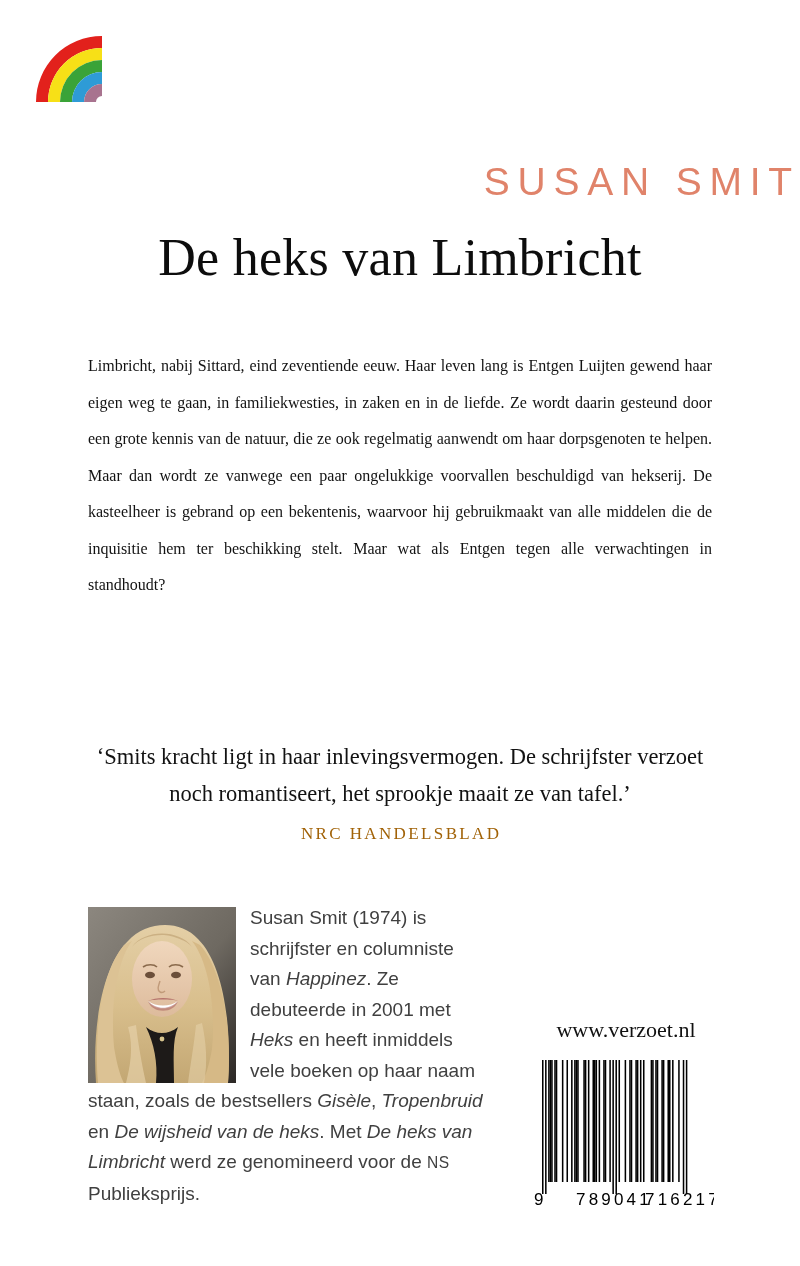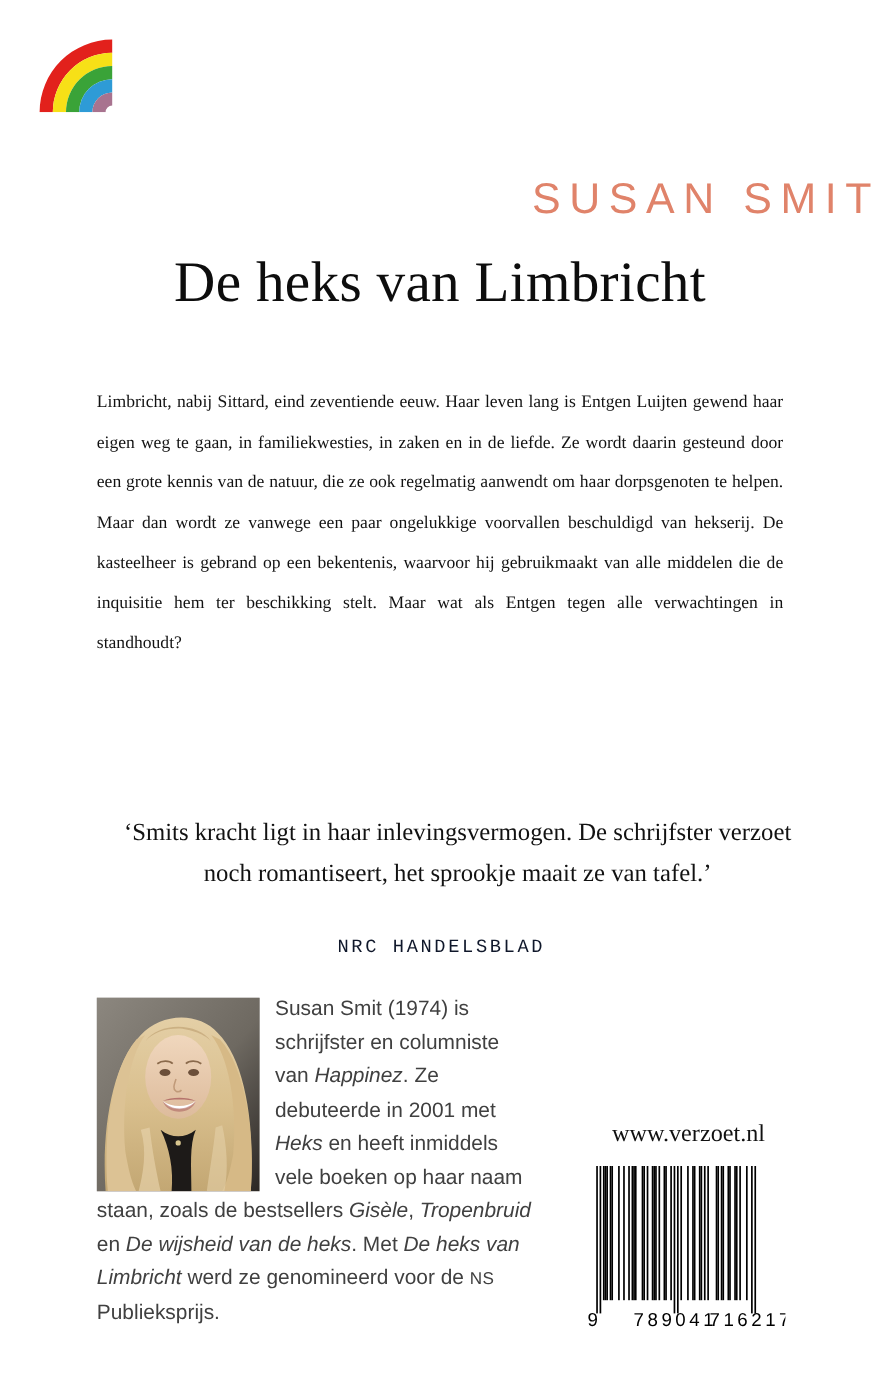--- a/index.html
+++ b/index.html
@@ -74,32 +74,31 @@
   .review-quote {
     position:absolute;
     top:738px;
     left:96px;
     width:608px;
     font-family:"Liberation Serif", serif;
     font-size:22.5px;
     line-height:37px;
     text-align:center;
     color:#121212;
-    margin-left:16px;
   }
   .review-source {
     position:absolute;
-    top:852px;
+    top:824px;
     left:0;
     width:800px;
     text-align:center;
-    font-family:Liberation Mono, monospace;
+    font-family:Liberation Serif, serif;
     font-size:17px;
     letter-spacing:0.14em;
-    color:#0f172a;
+    color:#a16207;
     text-indent:0.14em;
   }
 
   
   .bio-block {
     position:absolute;
     top:903px;
     left:88px;
     width:400px;
     font-family:Liberation Sans, sans-serif;

